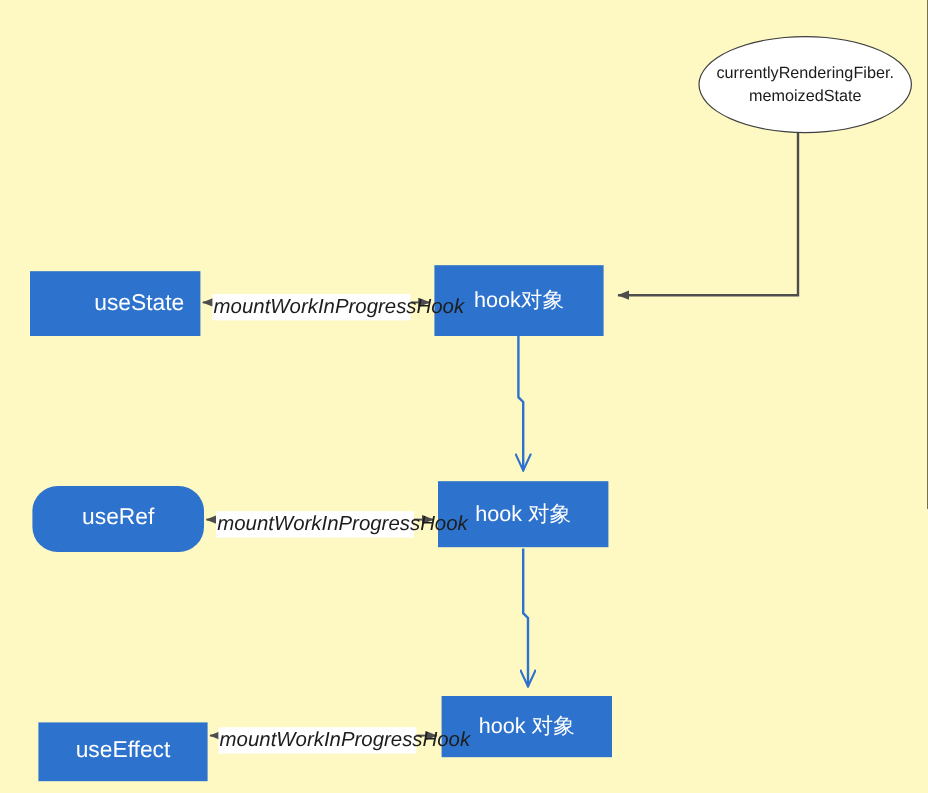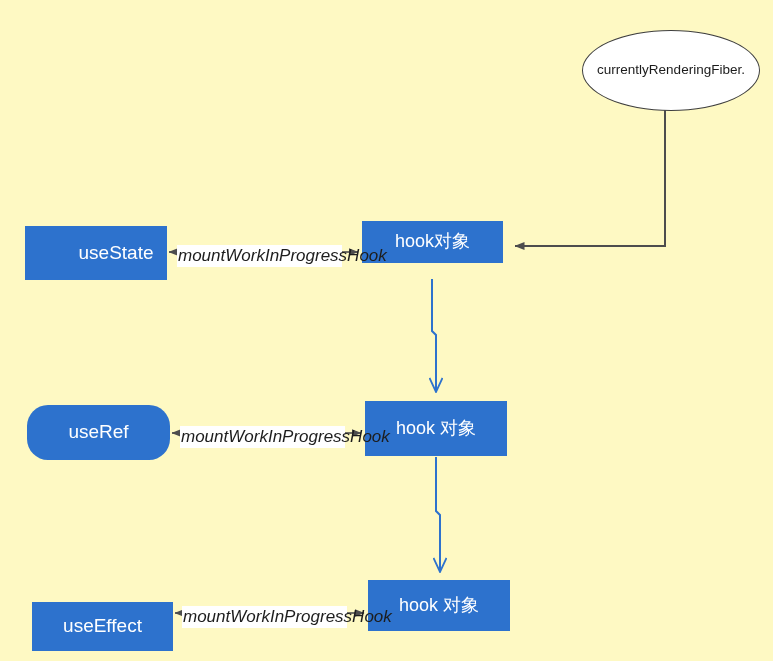--- a/index.html
+++ b/index.html
@@ -108,30 +108,31 @@
     </g>
 
     <g>
       <path d="M436,457 L436,511 L440,515 L440,572" fill="none" stroke="#2d72cd" stroke-width="2" marker-end="url(#arrow-blue)"></path>
     </g>
   </svg>
 
   <div class="ellipse-node" style="left:582px; top:30px; width:178px; height:81px;">
     <div class="ell-text">
       <div>currentlyRenderingFiber.</div>
+      <div>memoizedState</div>
     </div>
   </div>
 
   <div class="node" style="left:25px; top:226px; width:142px; height:54px;padding-left:40px;">useState</div>
 
   <div class="node" style="left:27px; top:405px; width:143px; height:55px;border-radius:21px;">useRef</div>
 
   <div class="node" style="left:32px; top:602px; width:141px; height:49px;">useEffect</div>
 
-  <div class="node node-hook" style="left:362px; top:221px; width:141px; height:42px;">hook对象</div>
+  <div class="node node-hook" style="left:362px; top:221px; width:141px; height:59px;">hook对象</div>
 
   <div class="node node-hook" style="left:365px; top:401px; width:142px; height:55px;">hook 对象</div>
 
   <div class="node node-hook" style="left:368px; top:580px; width:142px; height:51px;">hook 对象</div>
 
   <div class="edge-label" style="left:177px; top:245px; width:165px;">mountWorkInProgressHook</div>
 
   <div class="edge-label" style="left:180px; top:426px; width:165px;">mountWorkInProgressHook</div>
 
   <div class="edge-label" style="left:182px; top:606px; width:165px;">mountWorkInProgressHook</div>

